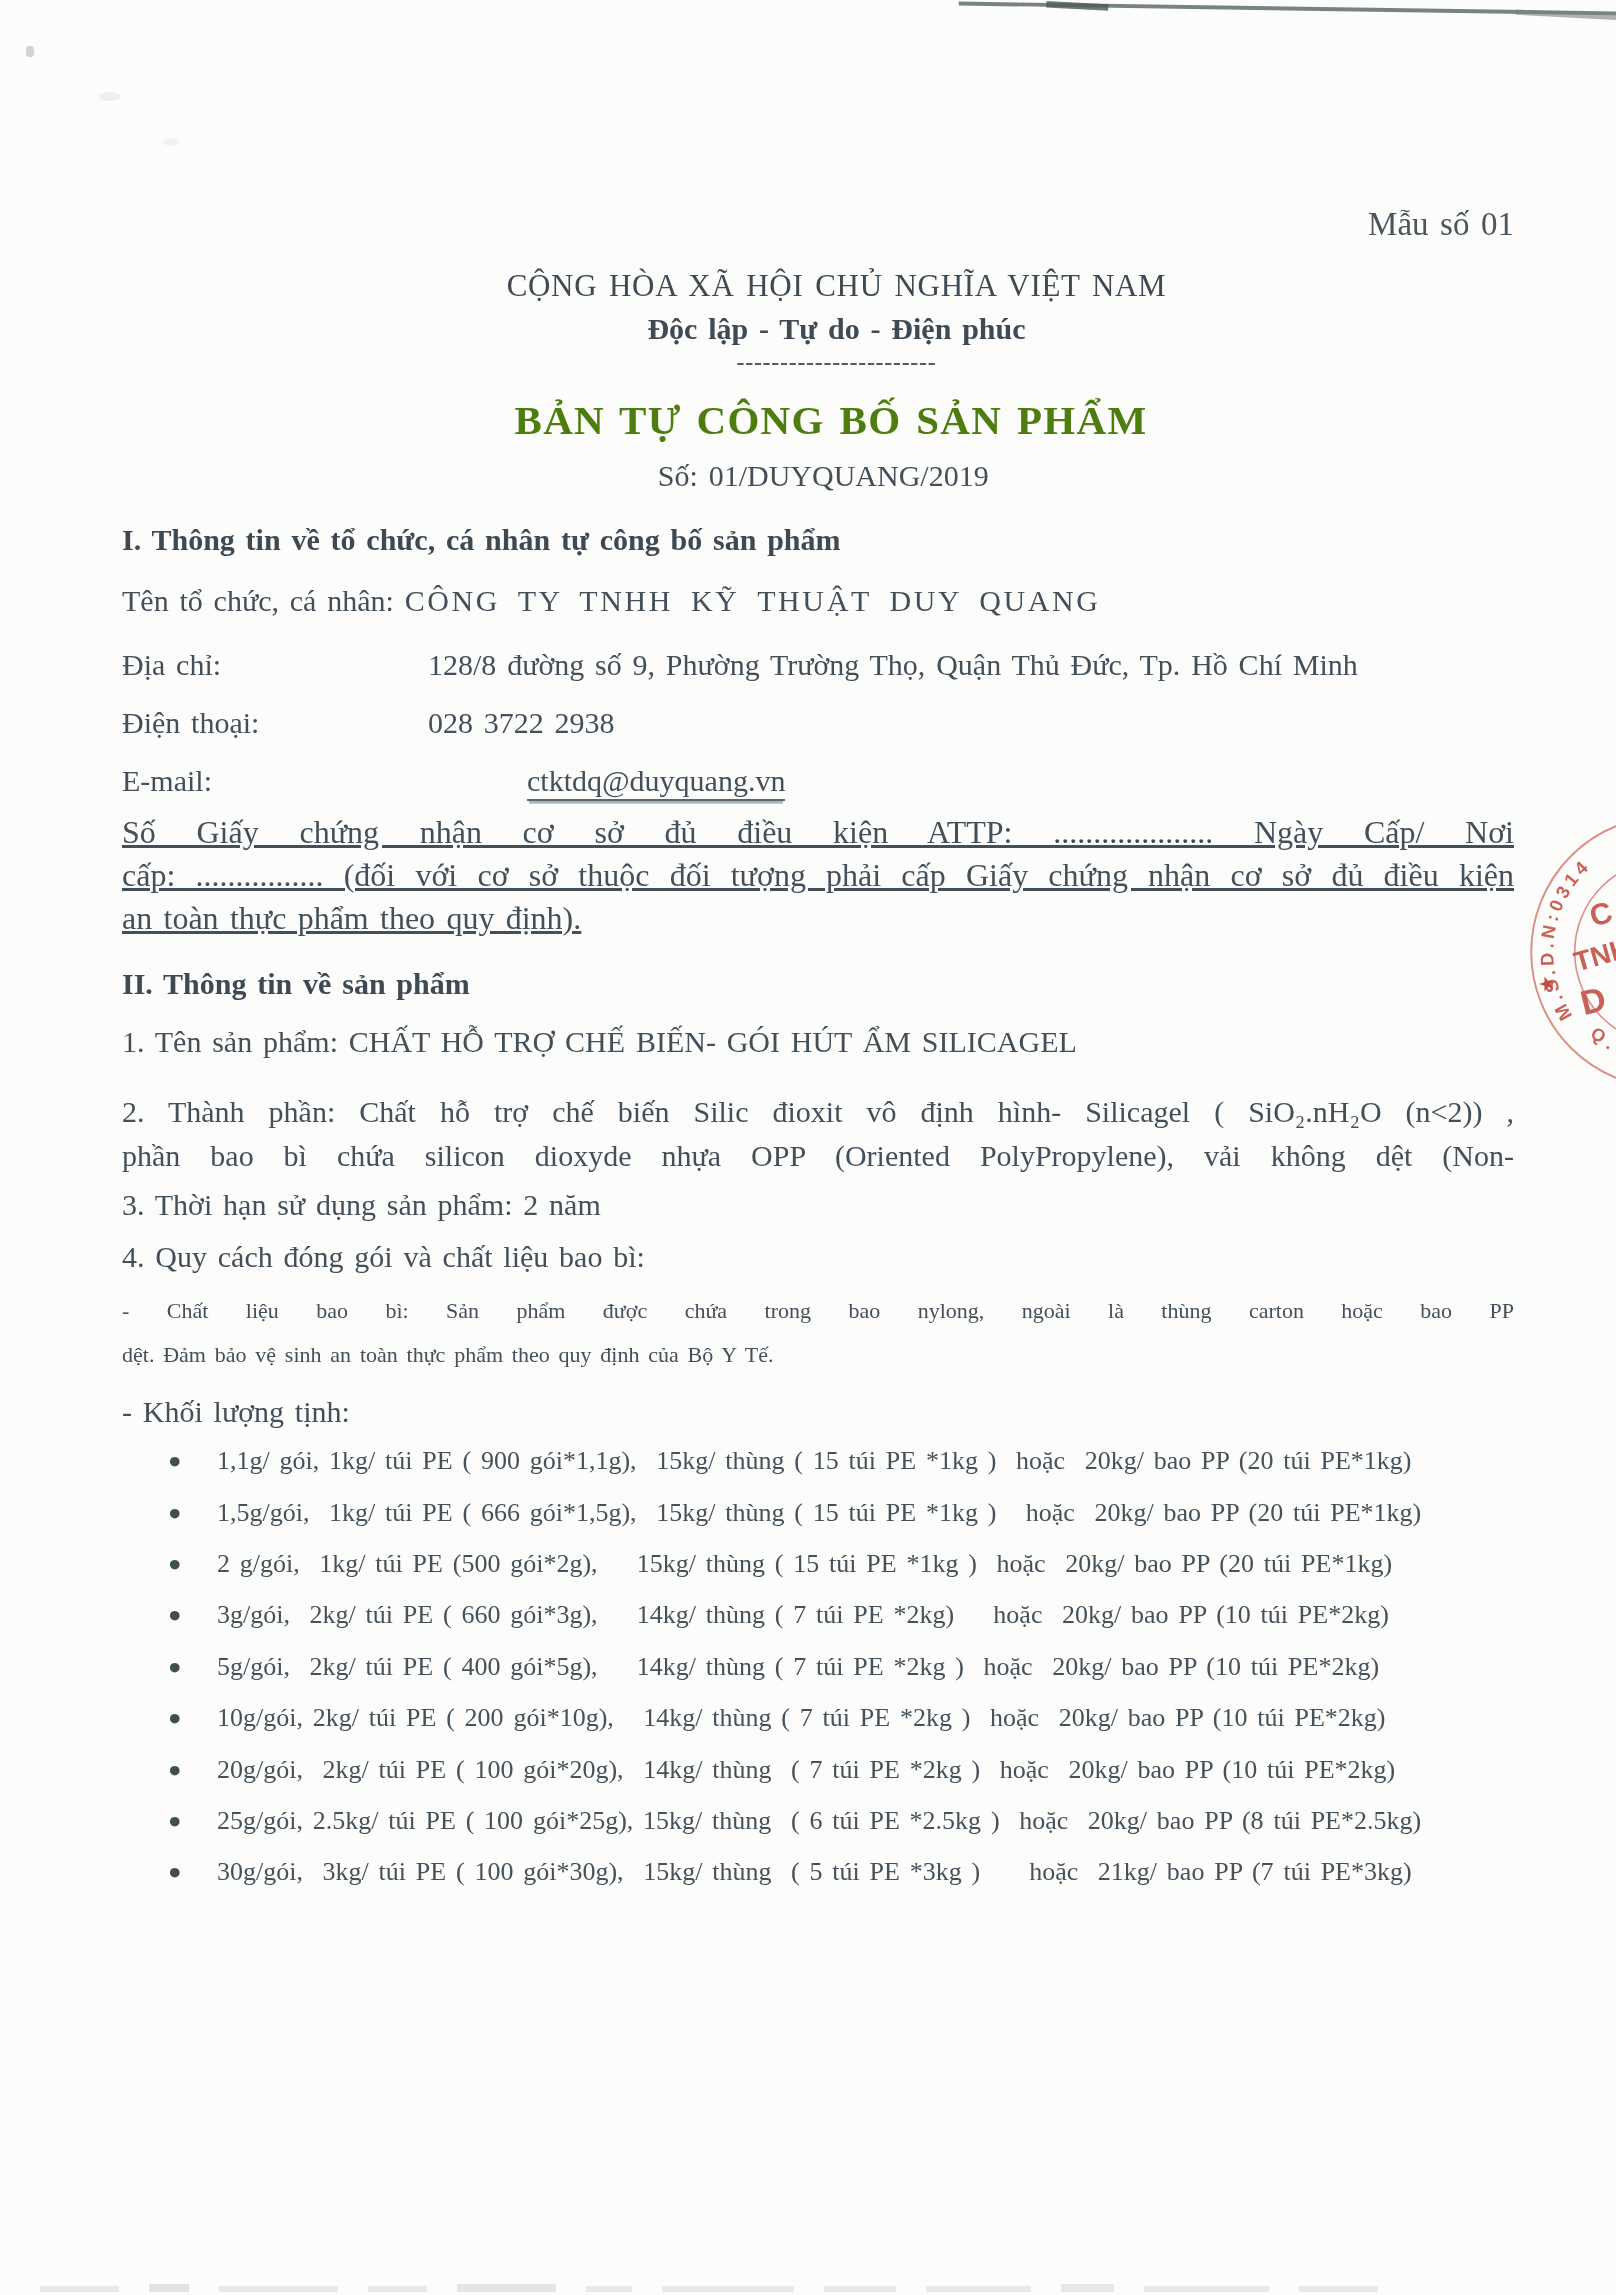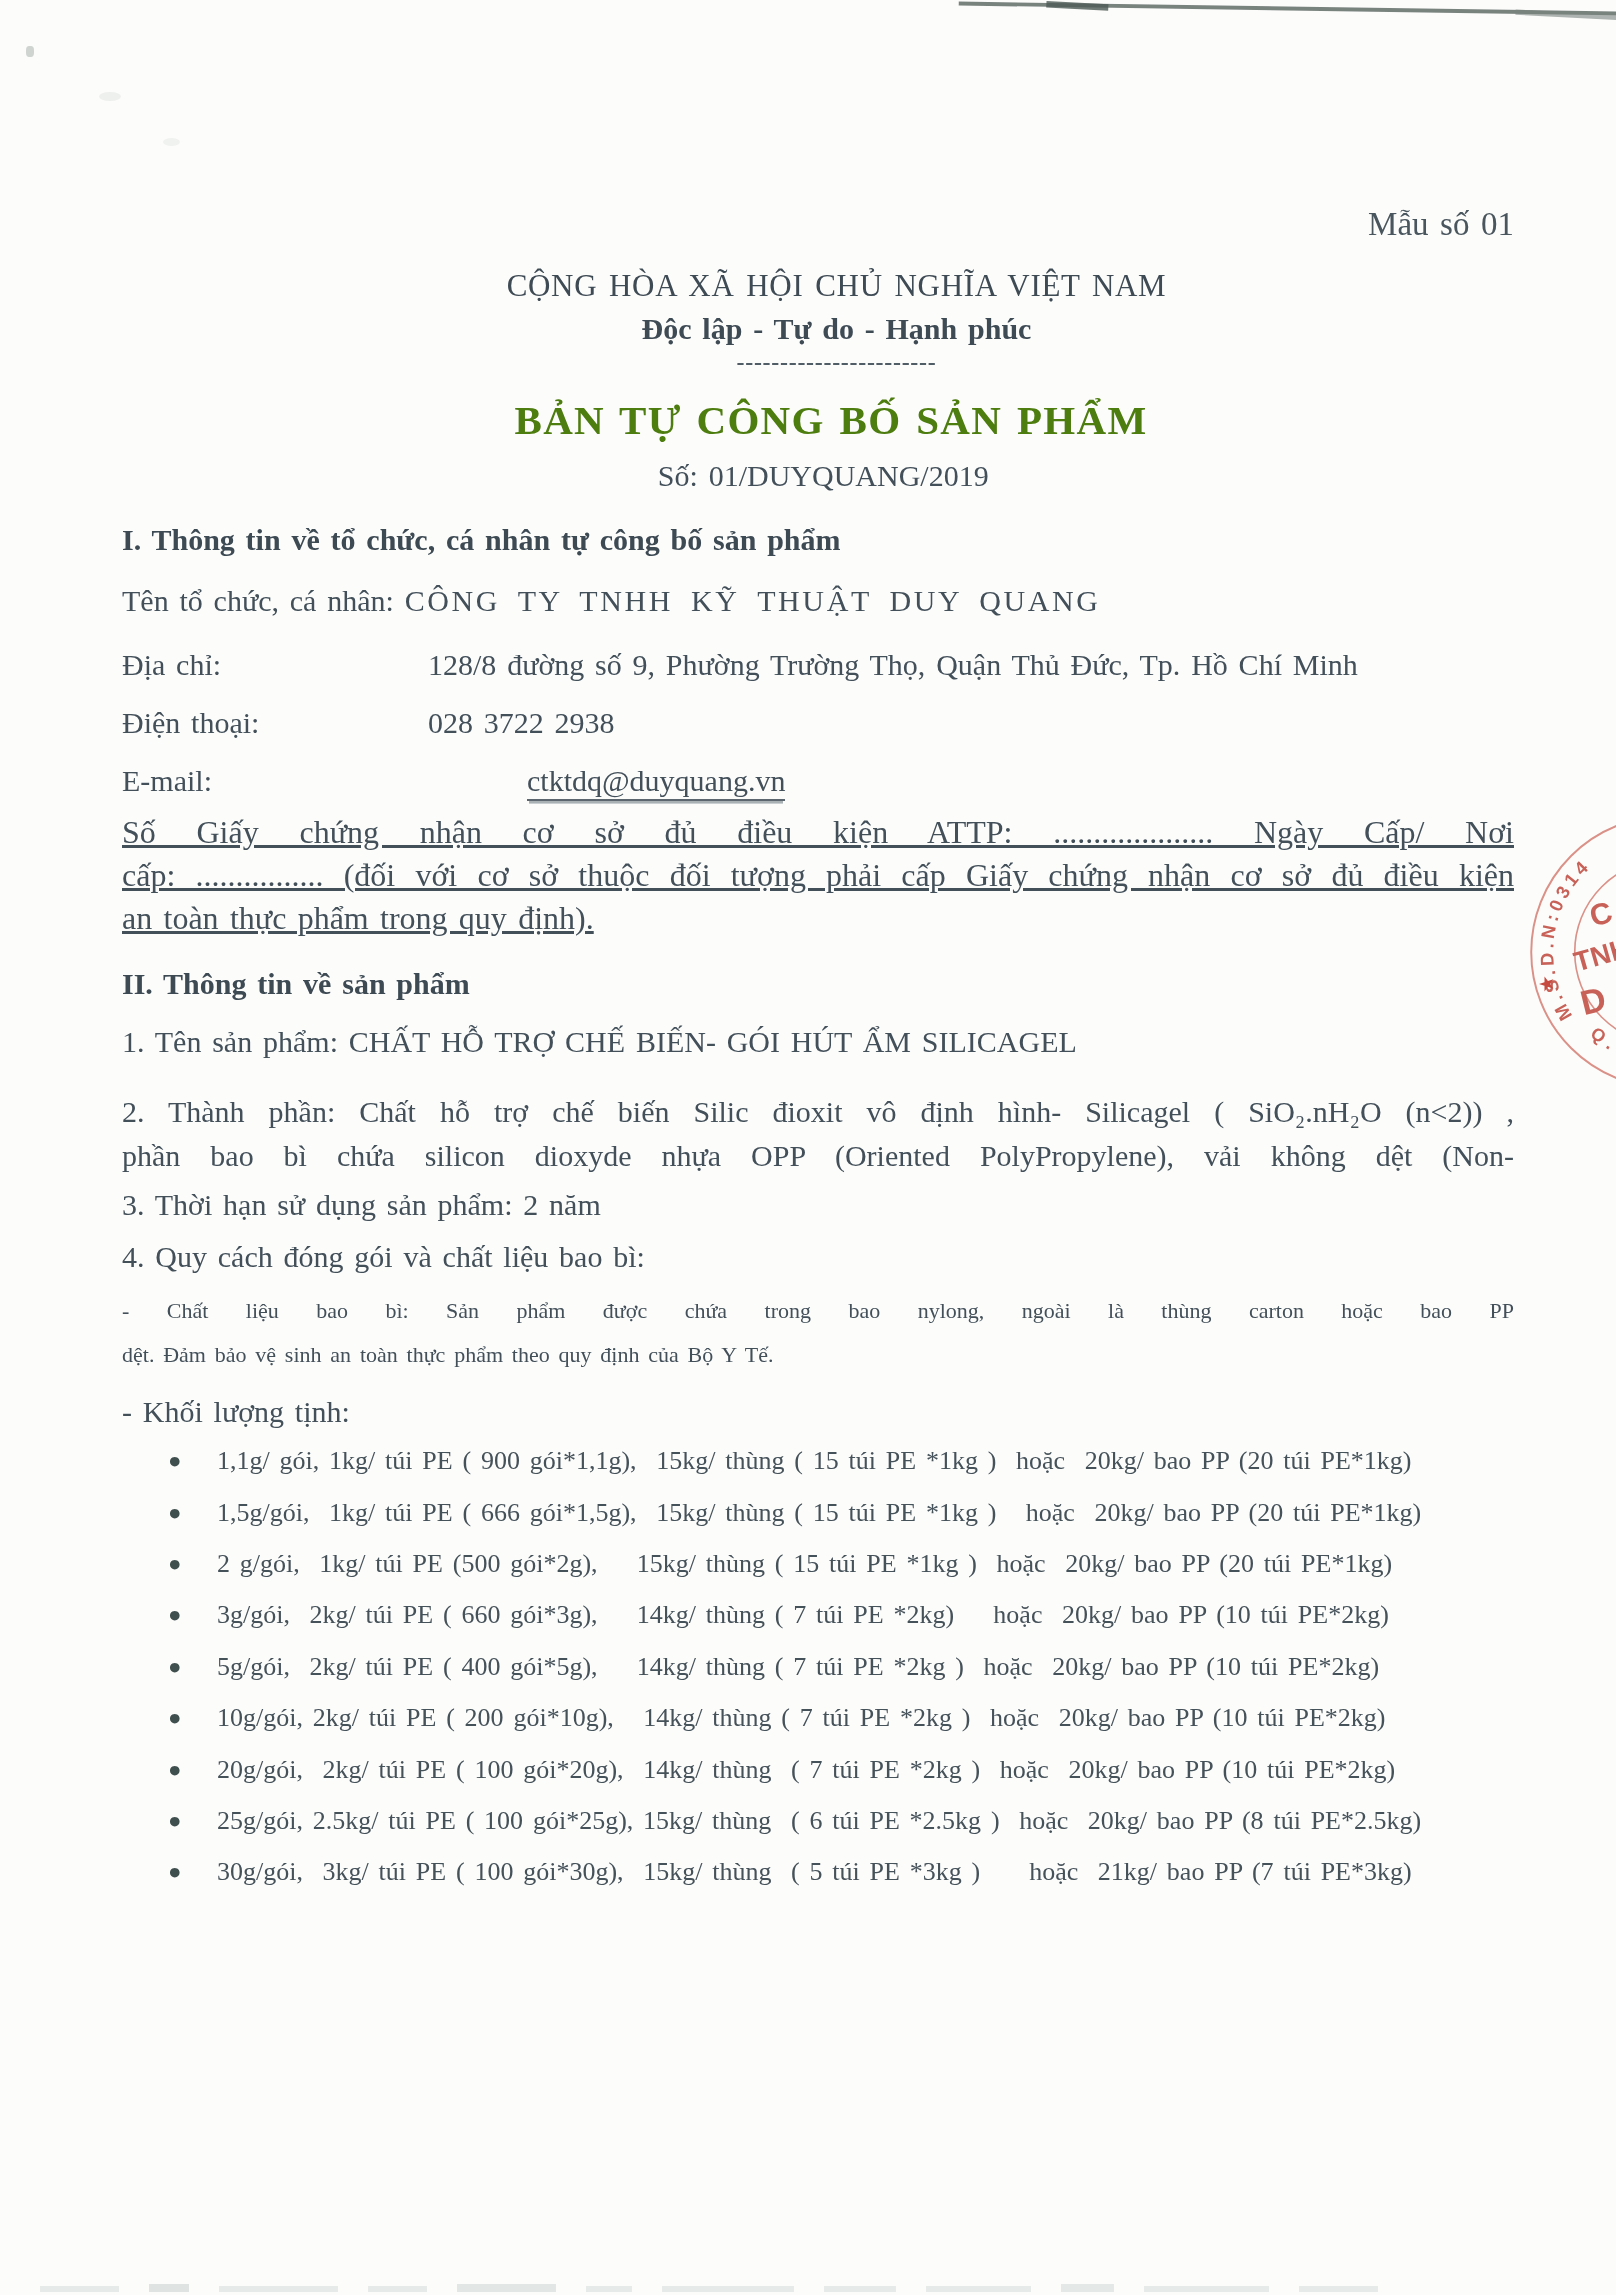--- a/index.html
+++ b/index.html
@@ -117,21 +117,21 @@
     <text class="c2" x="84" y="250" transform="rotate(-16 84 250)">TNH</text>
     <text class="c3" x="94" y="316" transform="rotate(-14 94 316)">D</text>
   </svg>
 
   <div class="content">
 
     <div class="form-label">Mẫu số 01</div>
 
     <div class="nat-header">
       <div class="nat-line1">CỘNG HÒA XÃ HỘI CHỦ NGHĨA VIỆT NAM</div>
-      <div class="nat-line2">Độc lập - Tự do - Hạnh phúc</div>
+      <div class="nat-line2">Độc lập - Tự do - Điện phúc</div>
       <div class="separator">-----------------------</div>
     </div>
 
     <div class="doc-title">BẢN TỰ CÔNG BỐ SẢN PHẨM</div>
     <div class="doc-number">Số: 01/DUYQUANG/2019</div>
 
     <div class="sec-head sec1-head">I. Thông tin về tổ chức, cá nhân tự công bố sản phẩm</div>
 
     <div class="org-line">
       <span>Tên tổ chức, cá nhân:</span>
@@ -149,21 +149,21 @@
       </div>
       <div class="field-row email-row">
         <div class="field-label">E-mail:</div>
         <div class="field-value"><span class="email-underline">ctktdq@duyquang.vn</span></div>
       </div>
     </div>
 
     <div class="attp">
       <div class="jline">Số Giấy chứng nhận cơ sở đủ điều kiện ATTP: .................... Ngày Cấp/ Nơi</div>
       <div class="jline">cấp: ................ (đối với cơ sở thuộc đối tượng phải cấp Giấy chứng nhận cơ sở đủ điều kiện</div>
-      <div>an toàn thực phẩm trong quy định).</div>
+      <div>an toàn thực phẩm theo quy định).</div>
     </div>
 
     <div class="sec-head sec2-head">II. Thông tin về sản phẩm</div>
 
     <div class="item item1">1. Tên sản phẩm: CHẤT HỖ TRỢ CHẾ BIẾN- GÓI HÚT ẨM SILICAGEL</div>
 
     <div class="item2">
       <div class="jline">2. Thành phần: Chất hỗ trợ chế biến Silic đioxit vô định hình- Silicagel ( SiO₂.nH₂O (n&lt;2)) ,</div>
       <div class="jline">phần bao bì chứa silicon dioxyde nhựa OPP (Oriented PolyPropylene), vải không dệt (Non-</div>
     </div>

